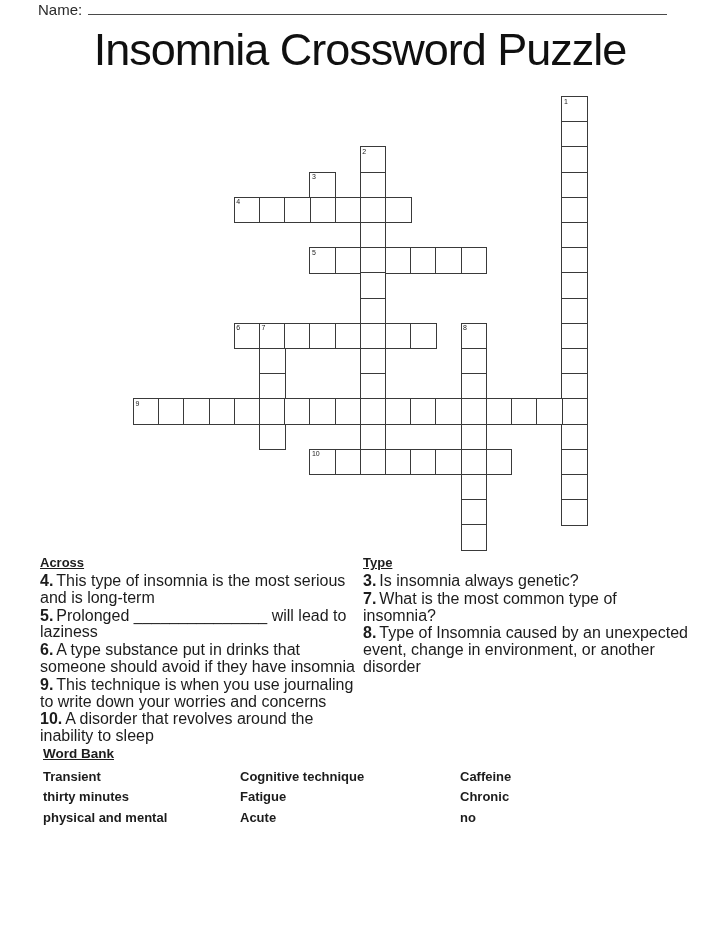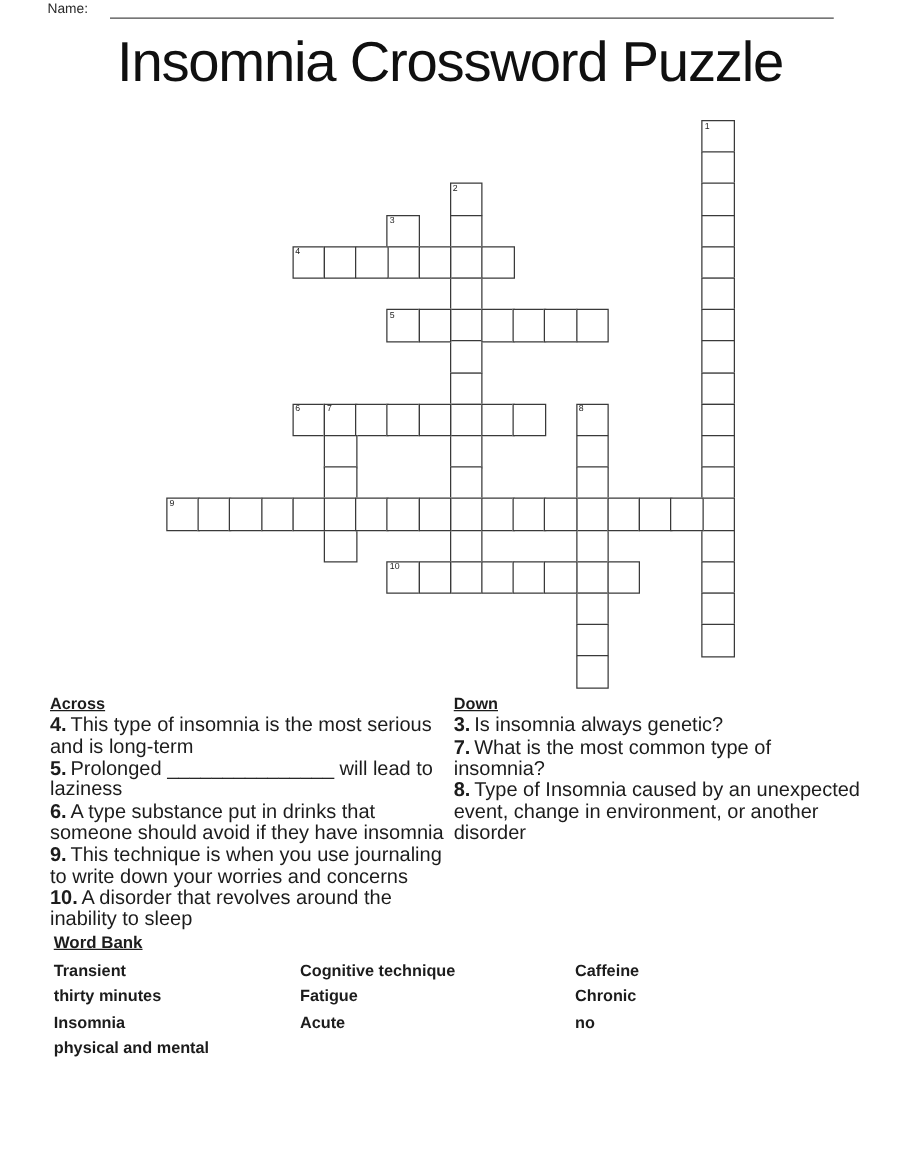--- a/index.html
+++ b/index.html
@@ -10,21 +10,21 @@
     background: #ffffff;
     font-family: "Liberation Sans", sans-serif;
     color: #1c1c1c;
     overflow: hidden;
   }
   
   .name-label {
     position: absolute;
     left: 38px;
     top: 1px;
-    font-size: 11px;
+    font-size: 15px;
     color: #2a2a2a;
   }
   .name-line {
     position: absolute;
     left: 88px;
     top: 1px;
     width: 579px;
     height: 13px;
     border-bottom: 1.4px solid #4a4a4a;
   }
@@ -211,38 +211,37 @@
         <div class="clue"><span class="num">6.</span><span class="txt">A type substance put in drinks that
 someone should avoid if they have insomnia</span></div>
         <div class="clue"><span class="num">9.</span><span class="txt">This technique is when you use journaling
 to write down your worries and concerns</span></div>
         <div class="clue"><span class="num">10.</span><span class="txt">A disorder that revolves around the
 inability to sleep</span></div>
       </div>
   </div>
 
   <div class="clues down">
-    <div class="clue-heading">Down</div>
+    <div class="clue-heading">Type</div>
     <div>
         <div class="clue"><span class="num">3.</span><span class="txt">Is insomnia always genetic?</span></div>
         <div class="clue"><span class="num">7.</span><span class="txt">What is the most common type of
 insomnia?</span></div>
         <div class="clue"><span class="num">8.</span><span class="txt">Type of Insomnia caused by an unexpected
 event, change in environment, or another
 disorder</span></div>
       </div>
   </div>
 
   <div class="wordbank">
     <div class="wb-heading">Word Bank</div>
     <div class="wb-cols">
         <div class="wb-col wb-col-1">
           <span class="wb-item">Transient</span>
           <span class="wb-item">thirty minutes</span>
-          <span class="wb-item">Insomnia</span>
           <span class="wb-item">physical and mental</span>
         </div>
         <div class="wb-col wb-col-2">
           <span class="wb-item">Cognitive technique</span>
           <span class="wb-item">Fatigue</span>
           <span class="wb-item">Acute</span>
         </div>
         <div class="wb-col wb-col-3">
           <span class="wb-item">Caffeine</span>
           <span class="wb-item">Chronic</span>

